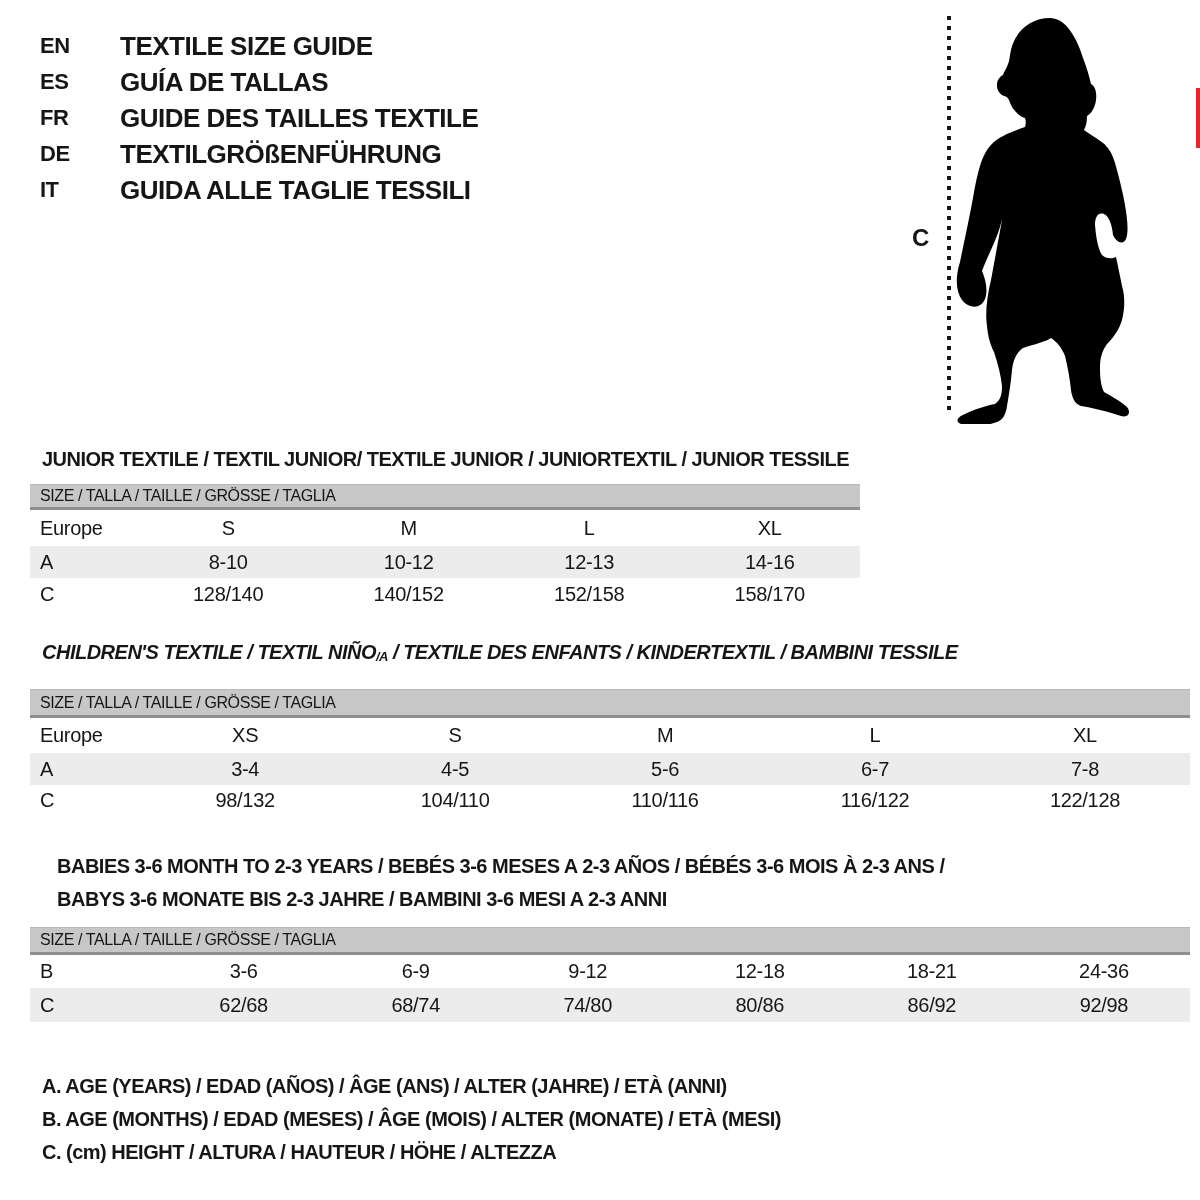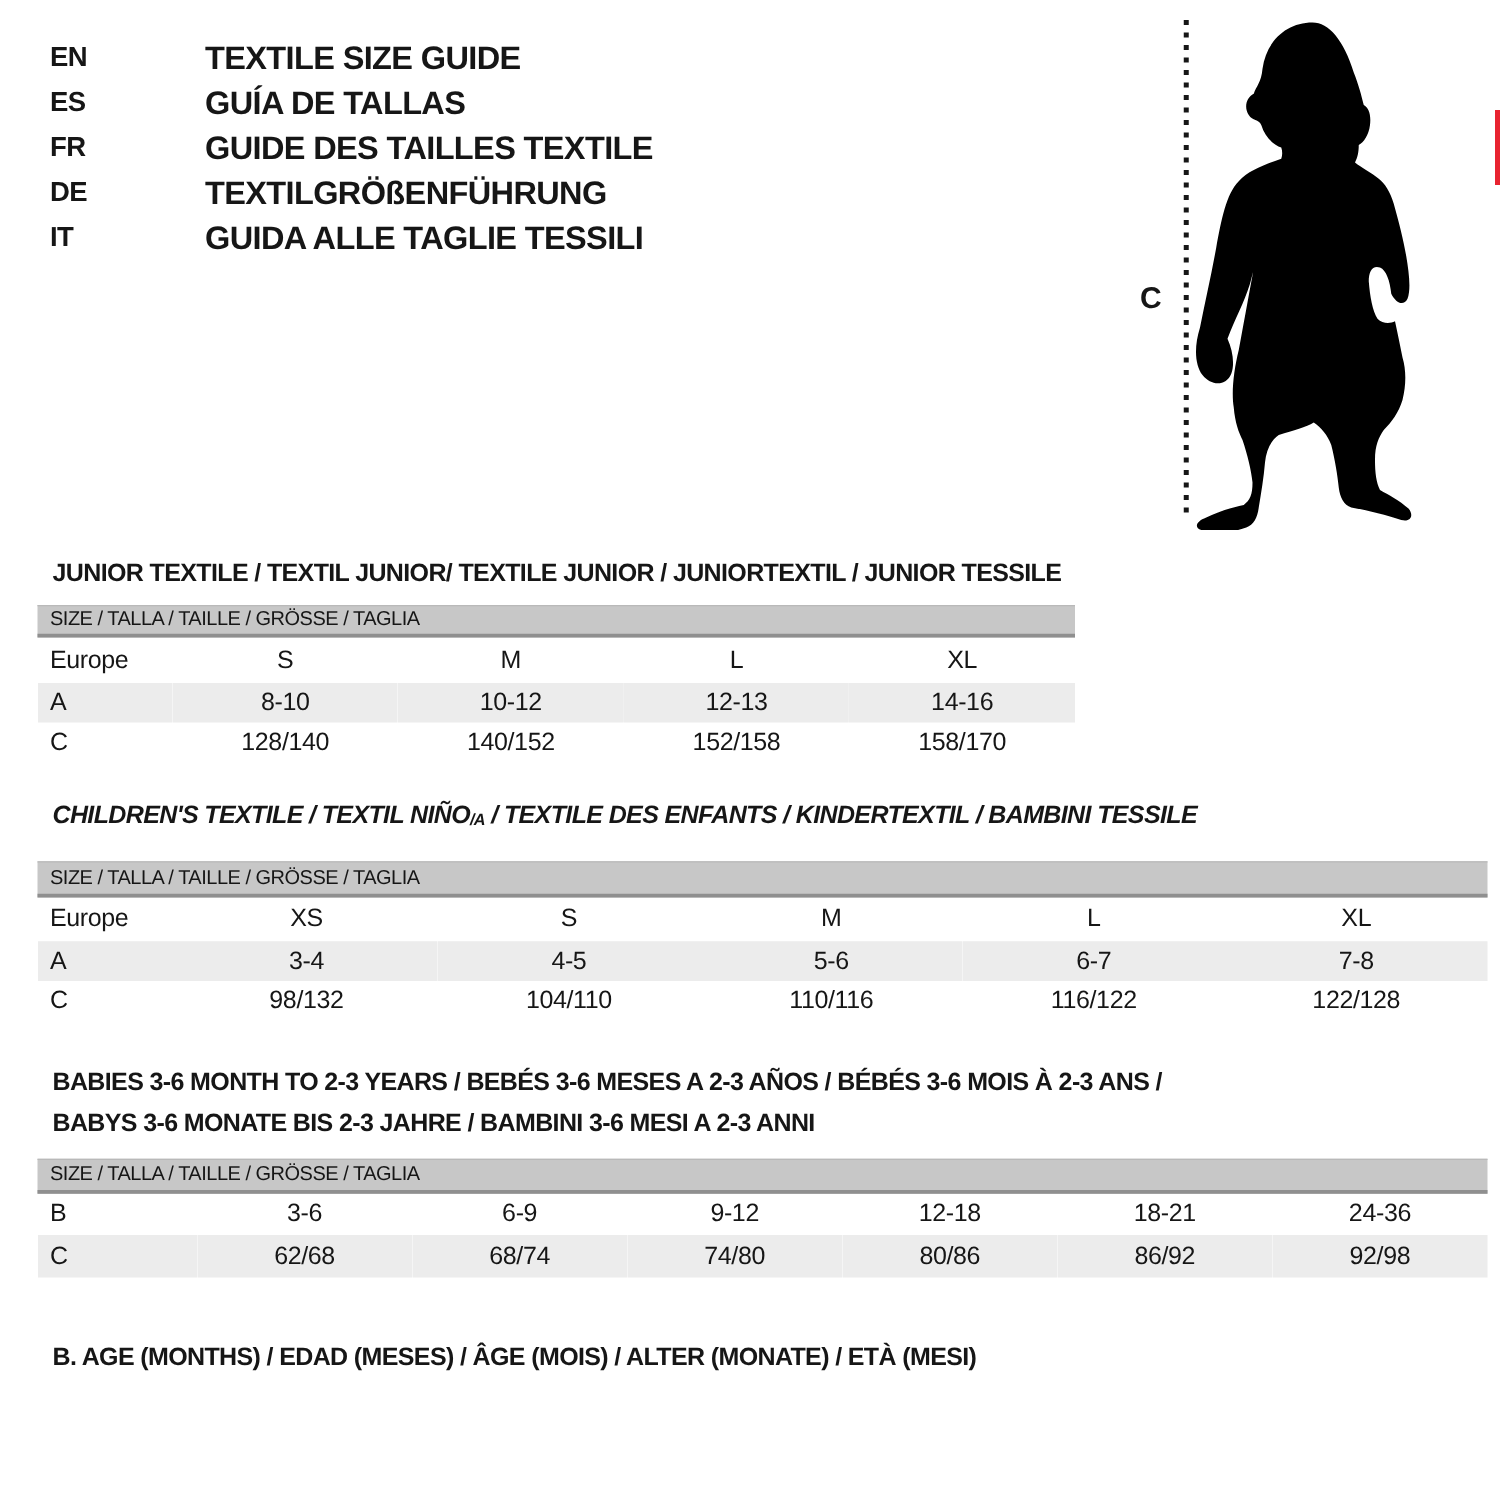--- a/index.html
+++ b/index.html
@@ -8,40 +8,40 @@
     position: relative;
     background: #ffffff;
     font-family: "Liberation Sans", "DejaVu Sans", sans-serif;
     color: #161616;
     overflow: hidden;
     font-stretch: condensed;
   }
 
   
   .lang-block { position: absolute; left: 40px; top: 28px; }
-  .lang-row { display: flex; height: 36px; align-items: center; gap: 44px; }
+  .lang-row { display: flex; height: 36px; align-items: center; }
   .lang-code {
     width: 80px; font-size: 22px; font-weight: 700; letter-spacing: -0.5px;
   }
   .lang-label { font-size: 26px; font-weight: 700; letter-spacing: -0.5px; }
 
   
   .figure-area { position: absolute; left: 898px; top: 6px; width: 252px; height: 418px; }
   .figure-area svg { display: block; width: 100%; height: 100%; }
 
   .edge-marker { position: absolute; right: 0; top: 88px; width: 4px; height: 60px; }
 
   
   .section-heading {
     position: absolute; left: 42px;
     font-size: 20px; font-weight: 700; letter-spacing: -0.5px;
     white-space: nowrap;
   }
   .sub-a { font-size: 13px; vertical-align: -2px; font-weight: 700; }
-  .heading-2line { line-height: 33px; }
+  .heading-2line { line-height: 33px; margin-left: 15px; }
 
   
   .size-table-wrap { position: absolute; left: 30px; }
   .size-bar {
     background: var(--bar-bg, #c7c7c7);
     border-top: 1px solid #b9b9b9;
     border-bottom: 3px solid var(--bar-border, #8f8f8f);
     font-size: 16px; letter-spacing: -0.4px;
     padding-left: 10px;
     display: flex; align-items: center;
@@ -264,14 +264,16 @@
       <td>74/80</td>
       <td>80/86</td>
       <td>86/92</td>
       <td>92/98</td>
     </tr>
   </tbody>
     </table>
 </div>
 
 <div class="legend-block">
+  <div class="legend-line">A. AGE (YEARS) / EDAD (AÑOS) / ÂGE (ANS) / ALTER (JAHRE) / ETÀ (ANNI)</div>
   <div class="legend-line">B. AGE (MONTHS) / EDAD (MESES) / ÂGE (MOIS) / ALTER (MONATE) / ETÀ (MESI)</div>
+  <div class="legend-line">C. (cm) HEIGHT / ALTURA / HAUTEUR / HÖHE / ALTEZZA</div>
 </div>
 
 </body></html>

